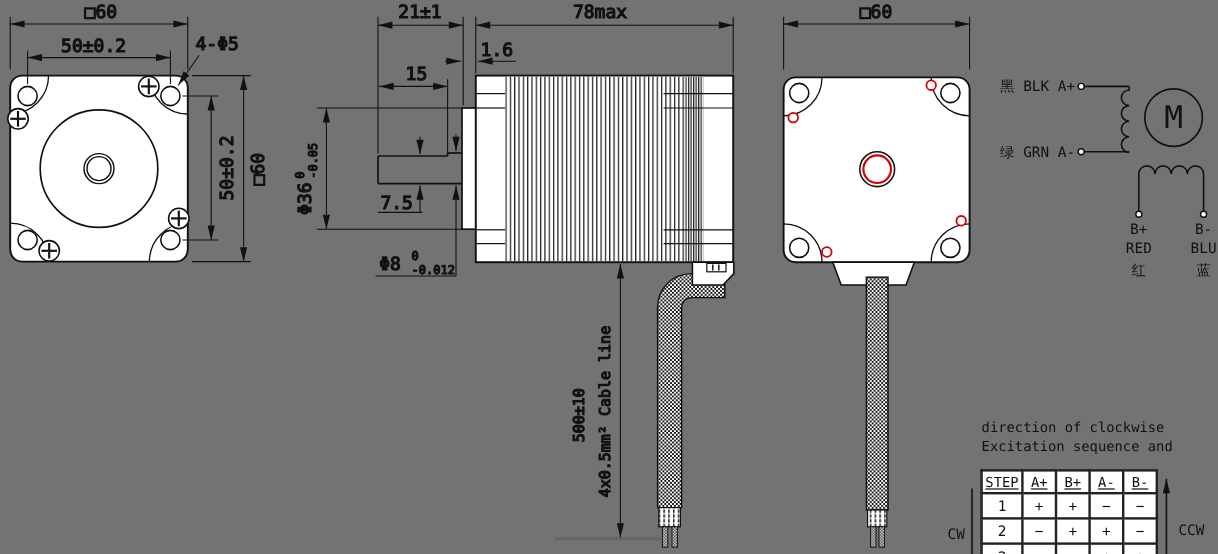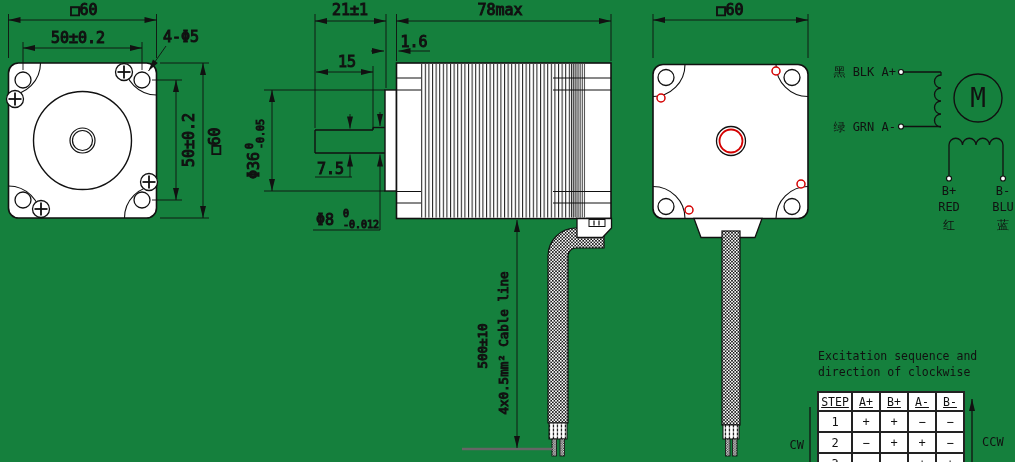--- a/index.html
+++ b/index.html
@@ -1,16 +1,16 @@
 <!DOCTYPE html>
 <html><head>
 <meta charset="utf-8">
 <style>
   html,body{margin:0;padding:0;background:#ffffff;}
-  .stage{position:relative;width:1015px;height:462px;background:#15803d;overflow:hidden;
+  .stage{position:relative;width:1015px;height:462px;background:#737373;overflow:hidden;
          font-family:"DejaVu Sans Mono","DejaVu Sans",monospace;}
   svg text{fill:#111;font-family:"DejaVu Sans Mono","DejaVu Sans",monospace;}
   .dimtxt{font-size:15px;}
   .toltxt{font-size:10px;}
   .wiretxt{font-size:12px;}
   .mtxt{font-size:26px;}
   .rottxt{font-size:12.5px;}
   .tbl-title{position:absolute;left:818px;top:349px;font-size:11.5px;line-height:15.5px;
              color:#111;white-space:nowrap;}
   table.exc{position:absolute;left:817px;top:391px;border-collapse:collapse;
@@ -265,22 +265,22 @@
   <g stroke="#111">
     <line x1="810" y1="407" x2="810" y2="462" stroke-width="1.3"></line>
     <text class="wiretxt" x="804" y="449" text-anchor="end" stroke="none">CW</text>
     <line x1="972" y1="462" x2="972" y2="399" stroke-width="1.3" marker-end="url(#arr)"></line>
     <text class="wiretxt" x="982" y="446" stroke="none">CCW</text>
   </g>
 </svg>
 
 
 <div class="tbl-title">
+  <div>direction of clockwise</div>
   <div>Excitation sequence and</div>
-  <div>direction of clockwise</div>
 </div>
 
 <table class="exc">
   <tbody>
         <tr>
     <th class="c0">STEP</th>
     <th class="c1">A+</th>
     <th class="c2">B+</th>
     <th class="c3">A-</th>
     <th class="c4">B-</th>

